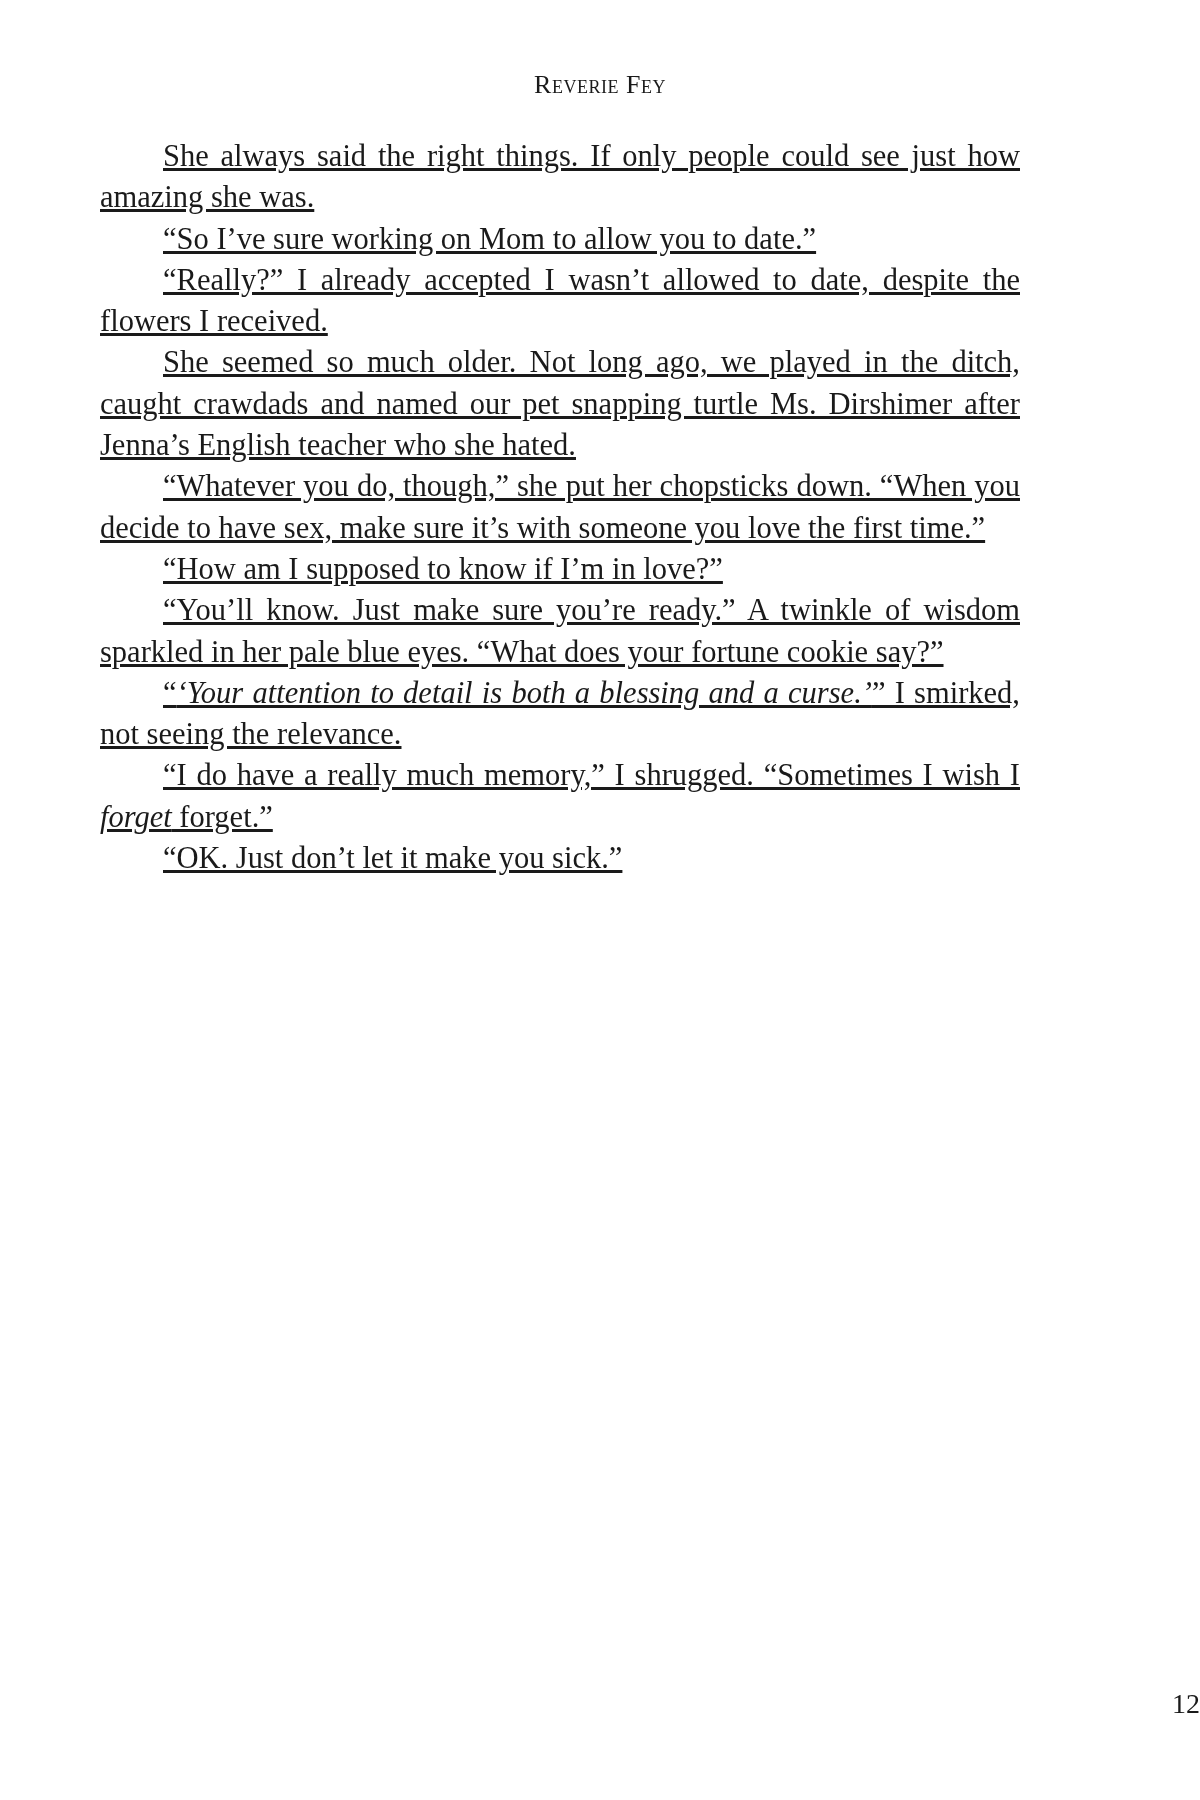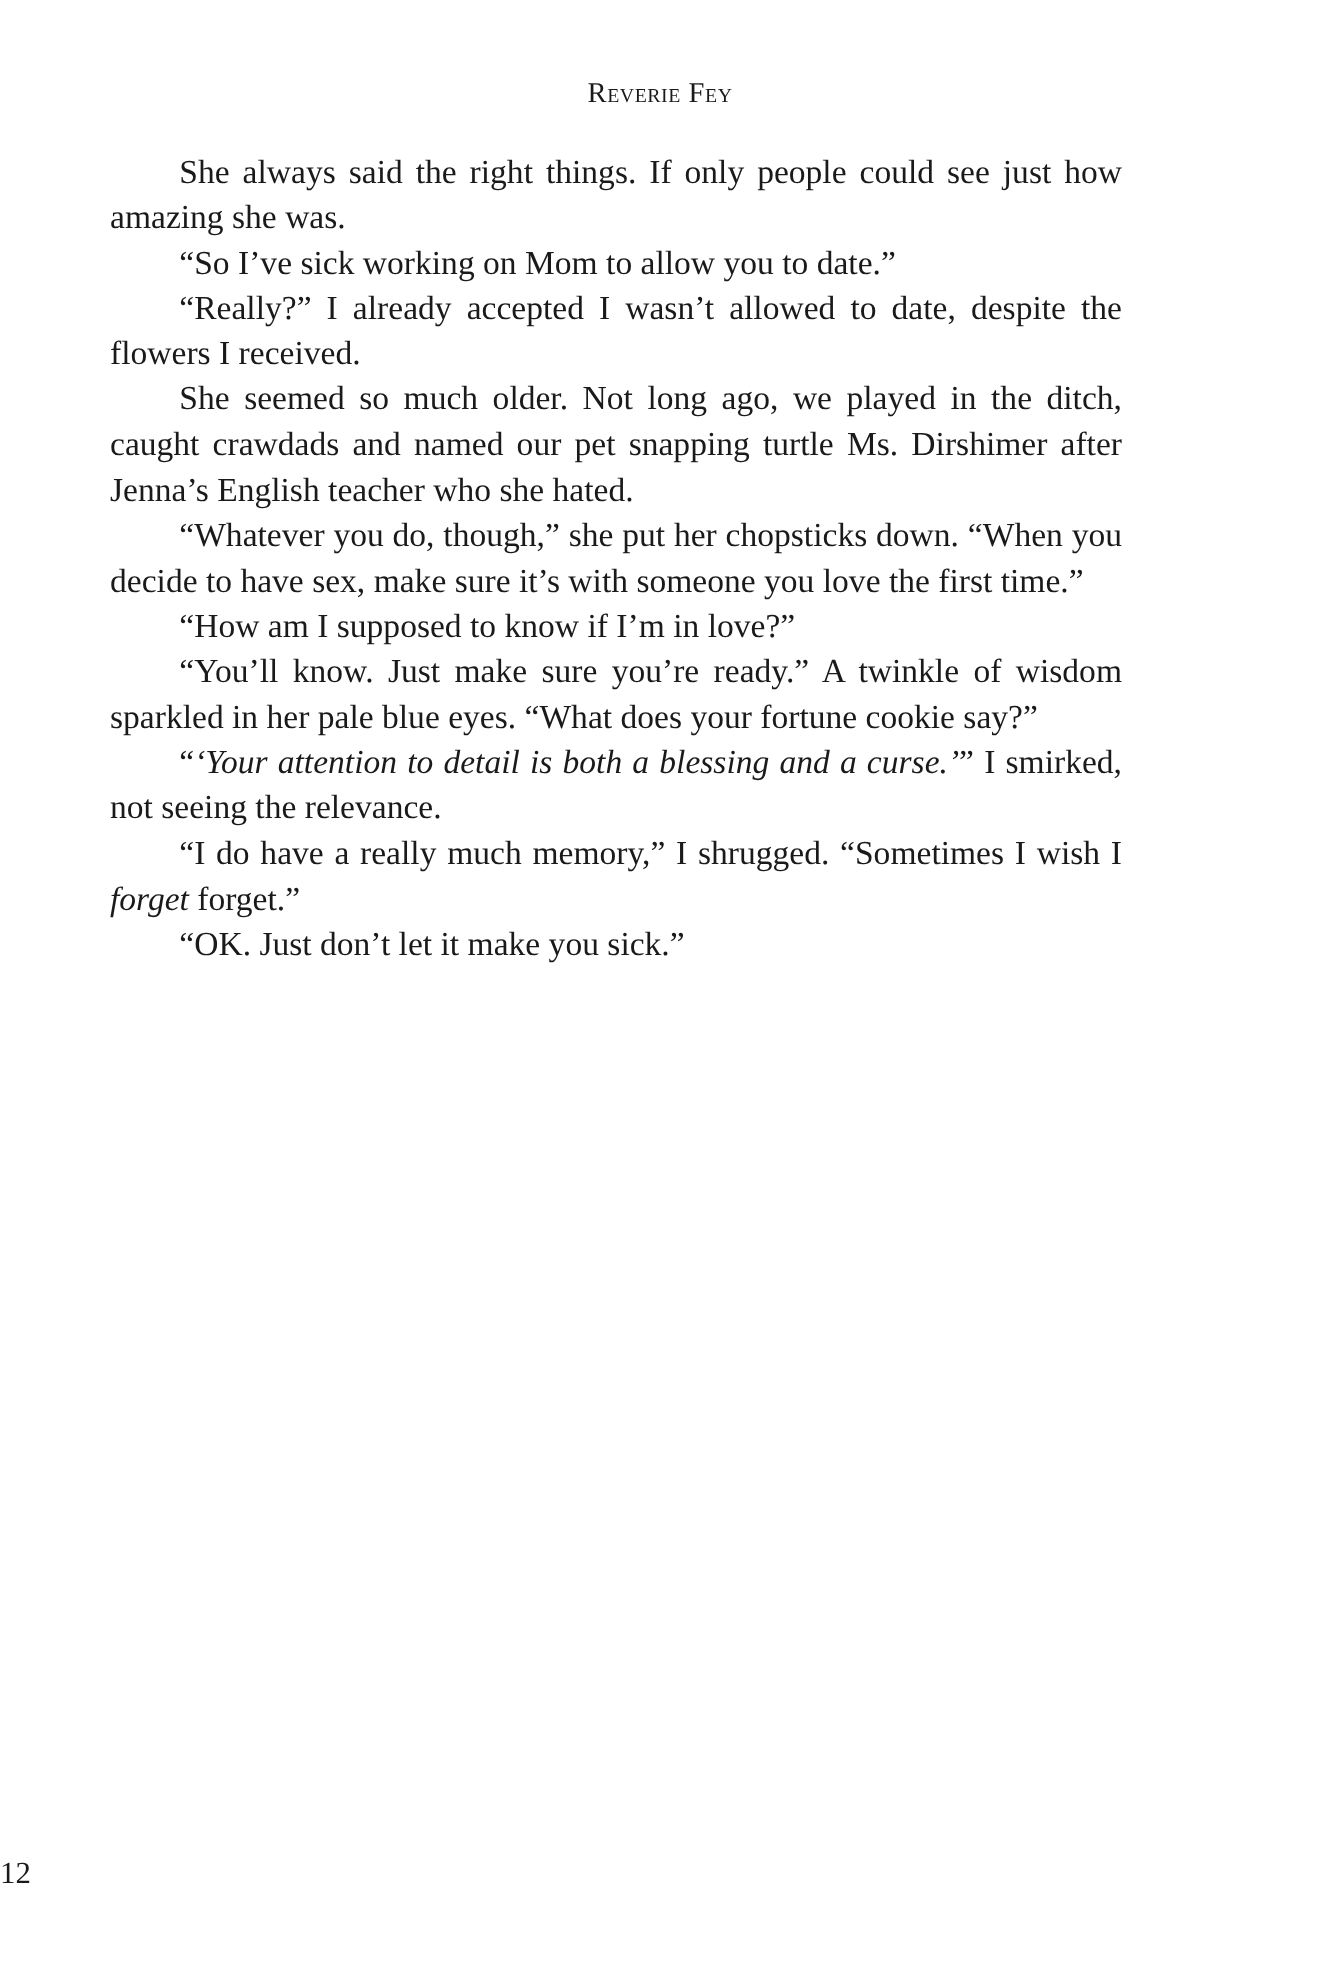--- a/index.html
+++ b/index.html
@@ -1,32 +1,32 @@
 <!DOCTYPE html>
 <html><head>
   <meta charset="utf-8">
   <style>
     html, body { margin: 0; padding: 0; background: #ffffff; }
     body { width: 1200px; height: 1800px; position: relative; overflow: hidden; }
     .page { position: absolute; left: 0; top: 0; width: 1200px; height: 1800px; background: #ffffff; color: #1a1a1a; font-family: "Liberation Serif", "DejaVu Serif", serif; }
     .running-head { position: absolute; top: 70px; left: 0; width: 1200px; text-align: center; font-size: 26px; font-variant: small-caps; letter-spacing: 0.5px; }
     .body-text { position: absolute; top: 136px; left: 100px; width: 920px; font-size: 30.5px; line-height: 41.3px; text-align: justify; }
-    .body-text p { margin: 0; text-indent: 63px; }
+    .body-text p { margin: 0; text-indent: 63px; text-decoration: underline; }
     .body-text em { font-style: italic; }
-    .folio { position: absolute; top: 1688px; left: 0; width: 1200px; text-align: left; font-size: 28px; }
+    .folio { position: absolute; top: 1688px; left: 0; width: 1200px; text-align: right; font-size: 28px; }
   </style>
 </head>
 <body>
 
 <div class="page">
   <div class="running-head">Reverie Fey</div>
 
   <div class="body-text">
     <p>She always said the right things. If only people could see just how amazing she was.</p>
-    <p>“So I’ve sick working on Mom to allow you to date.”</p>
+    <p>“So I’ve sure working on Mom to allow you to date.”</p>
     <p>“Really?” I already accepted I wasn’t allowed to date, despite the flowers I received.</p>
     <p>She seemed so much older. Not long ago, we played in the ditch, caught crawdads and named our pet snapping turtle Ms. Dirshimer after Jenna’s English teacher who she hated.</p>
     <p>“Whatever you do, though,” she put her chopsticks down. “When you decide to have sex, make sure it’s with someone you love the first time.”</p>
     <p>“How am I supposed to know if I’m in love?”</p>
     <p>“You’ll know. Just make sure you’re ready.” A twinkle of wisdom sparkled in her pale blue eyes. “What does your fortune cookie say?”</p>
     <p><span>“</span><em>‘Your attention to detail is both a blessing and a curse.’</em><span>” I smirked, not seeing the relevance.</span></p>
     <p><span>“I do have a really much memory,” I shrugged. “Sometimes I wish I</span> <em>forget</em><span> forget.”</span></p>
     <p>“OK. Just don’t let it make you sick.”</p>
   </div>
 

